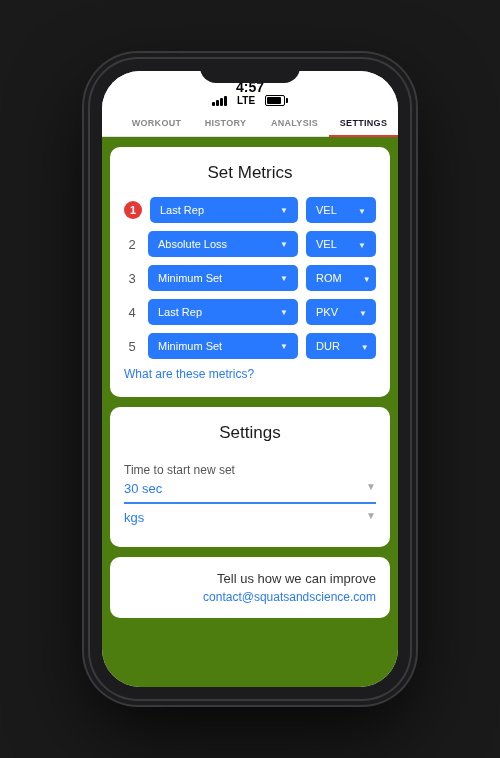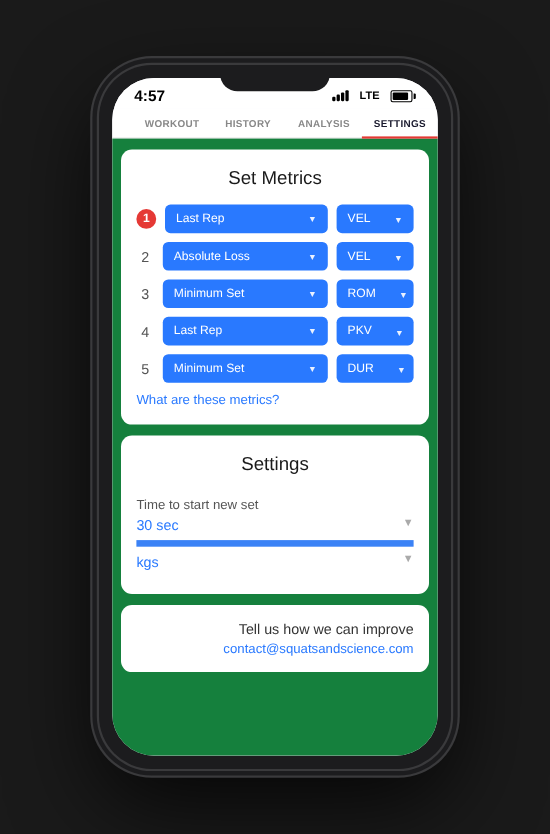--- a/index.html
+++ b/index.html
@@ -59,24 +59,25 @@
       border-radius: 38px;
       overflow: hidden;
       display: flex;
       flex-direction: column;
     }
 
     
     .status-bar {
       background: white;
       display: flex;
-      justify-content: space-between;
+      justify-content: flex-start;
       align-items: center;
       padding: 8px 20px 4px;
       flex-shrink: 0;
+      flex-direction: column;
     }
     .status-time {
       font-size: 14px;
       font-weight: 600;
       color: #000;
     }
     .status-icons {
       display: flex;
       align-items: center;
       gap: 8px;
@@ -168,21 +169,21 @@
       left: 0;
       right: 0;
       height: 2px;
       background: #e53935;
     }
 
     
     .screen-content {
       flex: 1;
       overflow-y: auto;
-      background: #15803d;
+      background: #4d7c0f;
     }
     .screen-content::-webkit-scrollbar { display: none; }
 
     
     .card {
       background: white;
       margin: 10px 8px;
       border-radius: 10px;
       padding: 16px 14px;
     }
@@ -262,21 +263,21 @@
       text-align: left;
       color: #2979ff;
       font-size: 12px;
       margin-top: 6px;
       cursor: pointer;
     }
 
     
     .setting-item {
       padding: 6px 0;
-      border-bottom: 6px solid #3b82f6;
+      border-bottom: 2px solid #3b82f6;
     }
     .setting-item:last-child { border-bottom: none; }
     .setting-label {
       font-size: 12px;
       color: #555;
       margin-bottom: 4px;
     }
     .setting-value {
       color: #2979ff;
       font-size: 13px;

